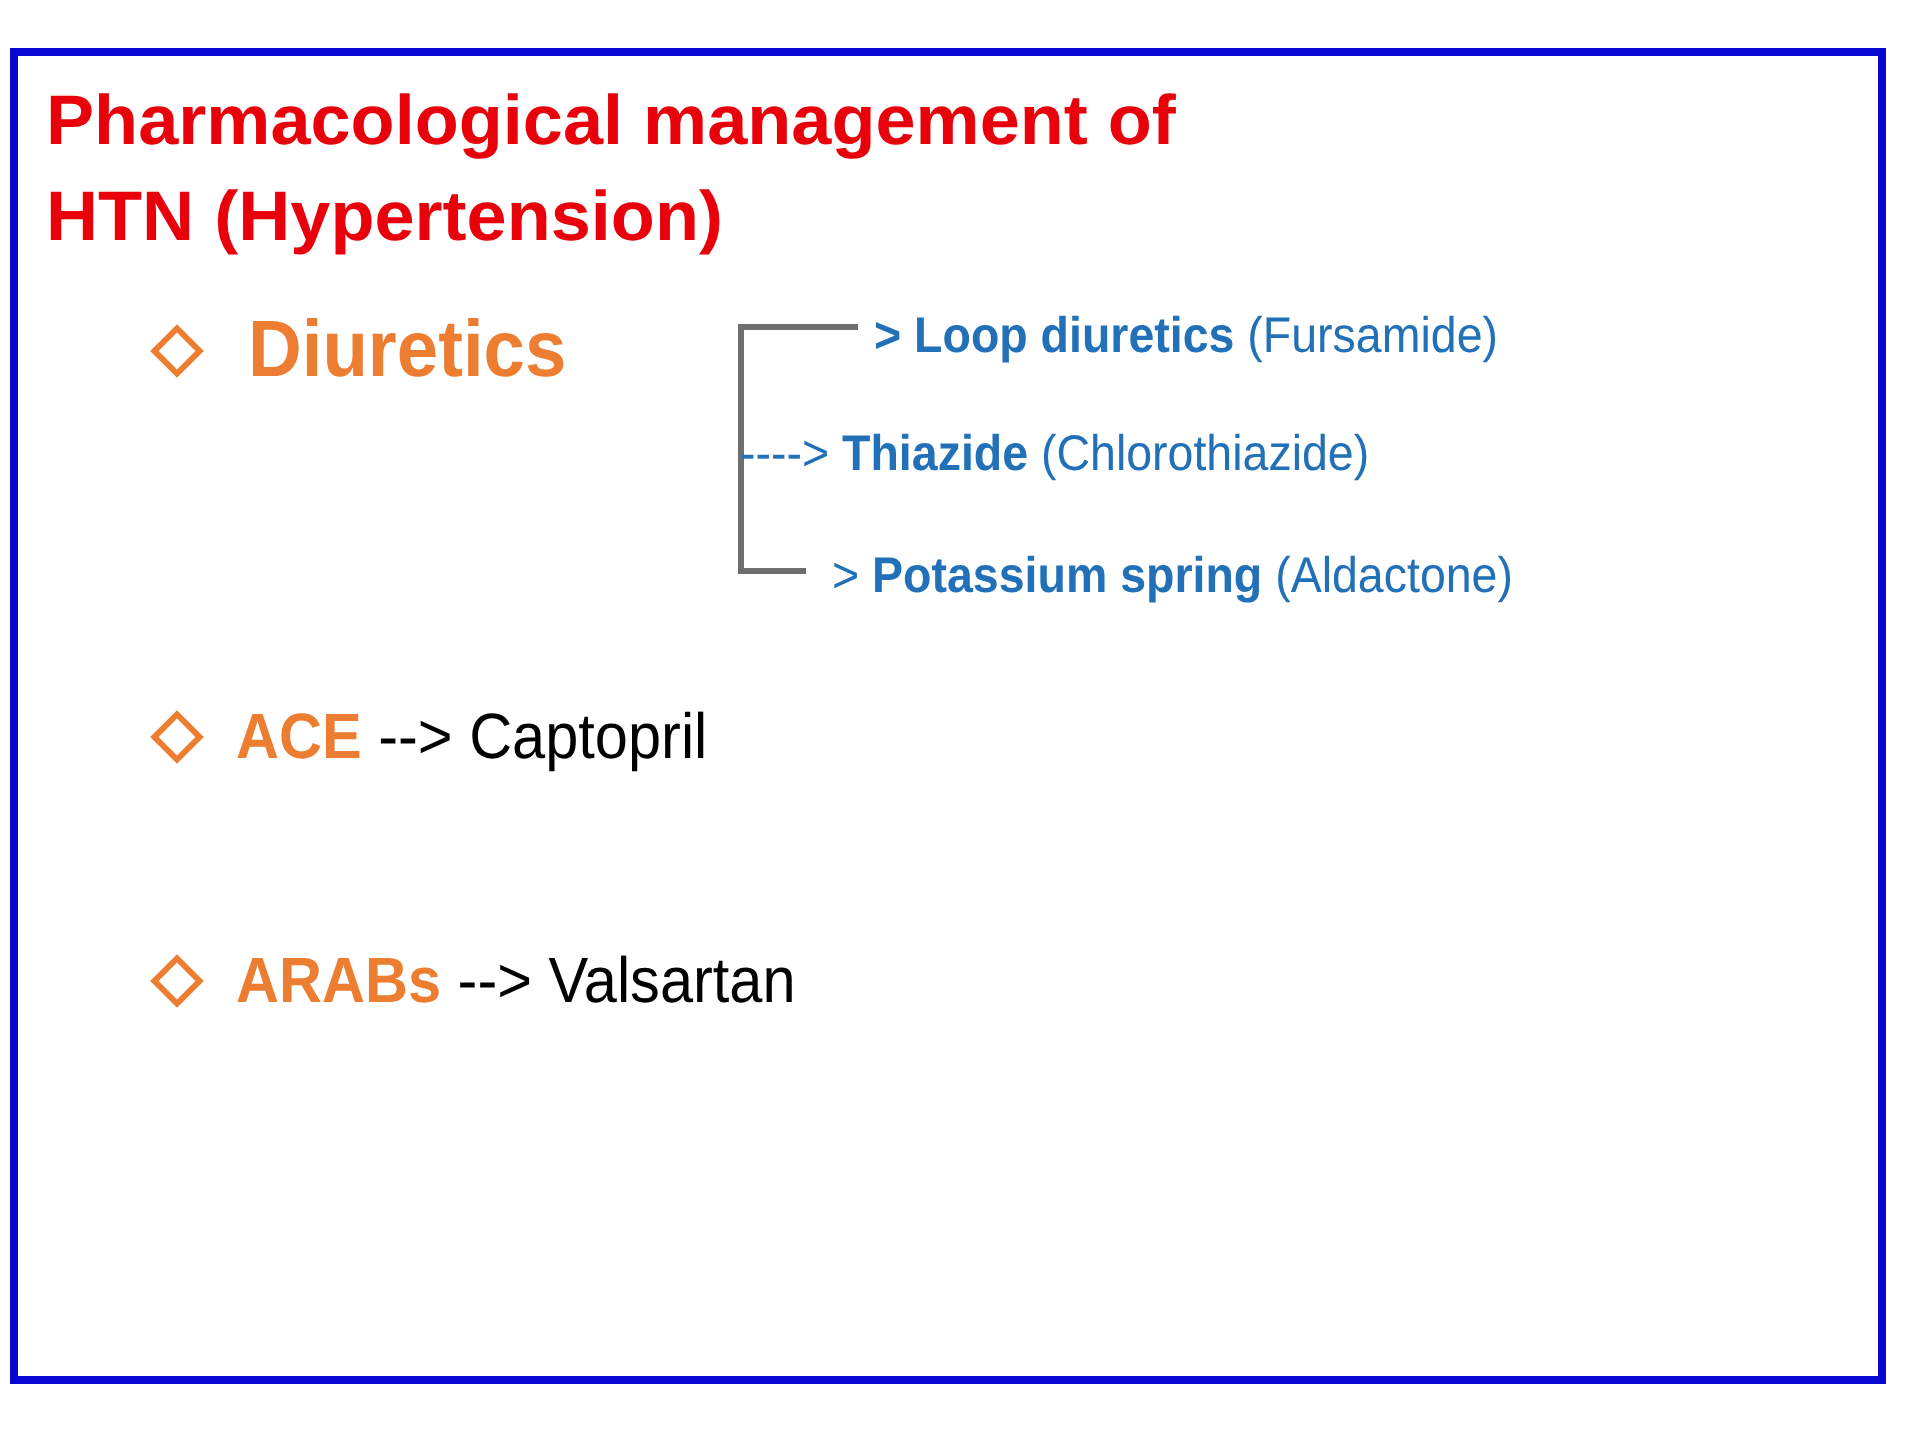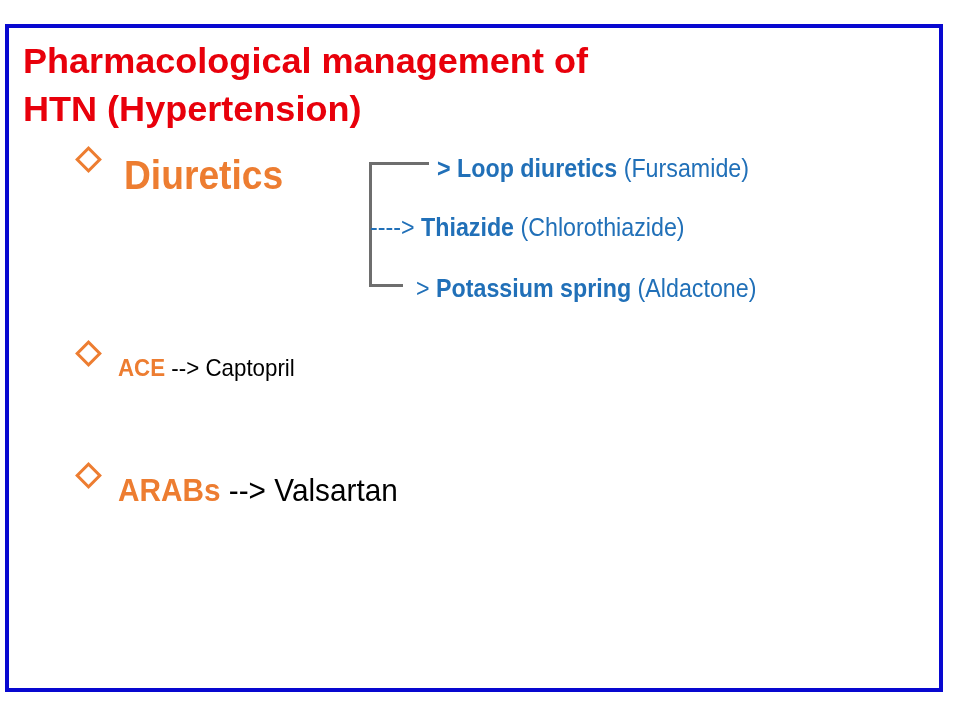--- a/index.html
+++ b/index.html
@@ -23,36 +23,36 @@
     transform-origin: left top;
     transform: scaleX(1.03);
     margin: 0;
   }
   .title div { white-space: nowrap; }
 
   .bullet {
     position: absolute; left: 74px;
     white-space: nowrap;
     font-family: "Liberation Sans", sans-serif;
-    display: flex; align-items: flex-start;
+    display: flex; align-items: center;
   }
   .diamond {
     display: inline-block; width: 19px; height: 19px;
     border: 3px solid #ED7D31;
     transform: rotate(45deg);
     box-sizing: border-box;
     margin-left: 5px; margin-right: 24px;
     flex: 0 0 auto;
   }
   .b-orange { color: #ED7D31; font-weight: bold; }
   .b-black { color: #000000; font-weight: normal; }
 
   .b1 { top: 150px; font-size: 40px; line-height: 50px; }
   .b1 .diamond { margin-right: 26px; }
-  .b2 { top: 344px; font-size: 24px; line-height: 48px; }
+  .b2 { top: 344px; font-size: 32px; line-height: 48px; }
   .b3 { top: 466px; font-size: 32px; line-height: 48px; }
   .b2 .diamond, .b3 .diamond { margin-right: 20px; }
   .b2 .label-text, .b3 .label-text {
     display: inline-block; transform-origin: left center; transform: scaleX(0.93);
   }
   .b1 .label-text {
     display: inline-block; transform-origin: left center; transform: scaleX(0.93);
   }
 
   .bracket-v {

